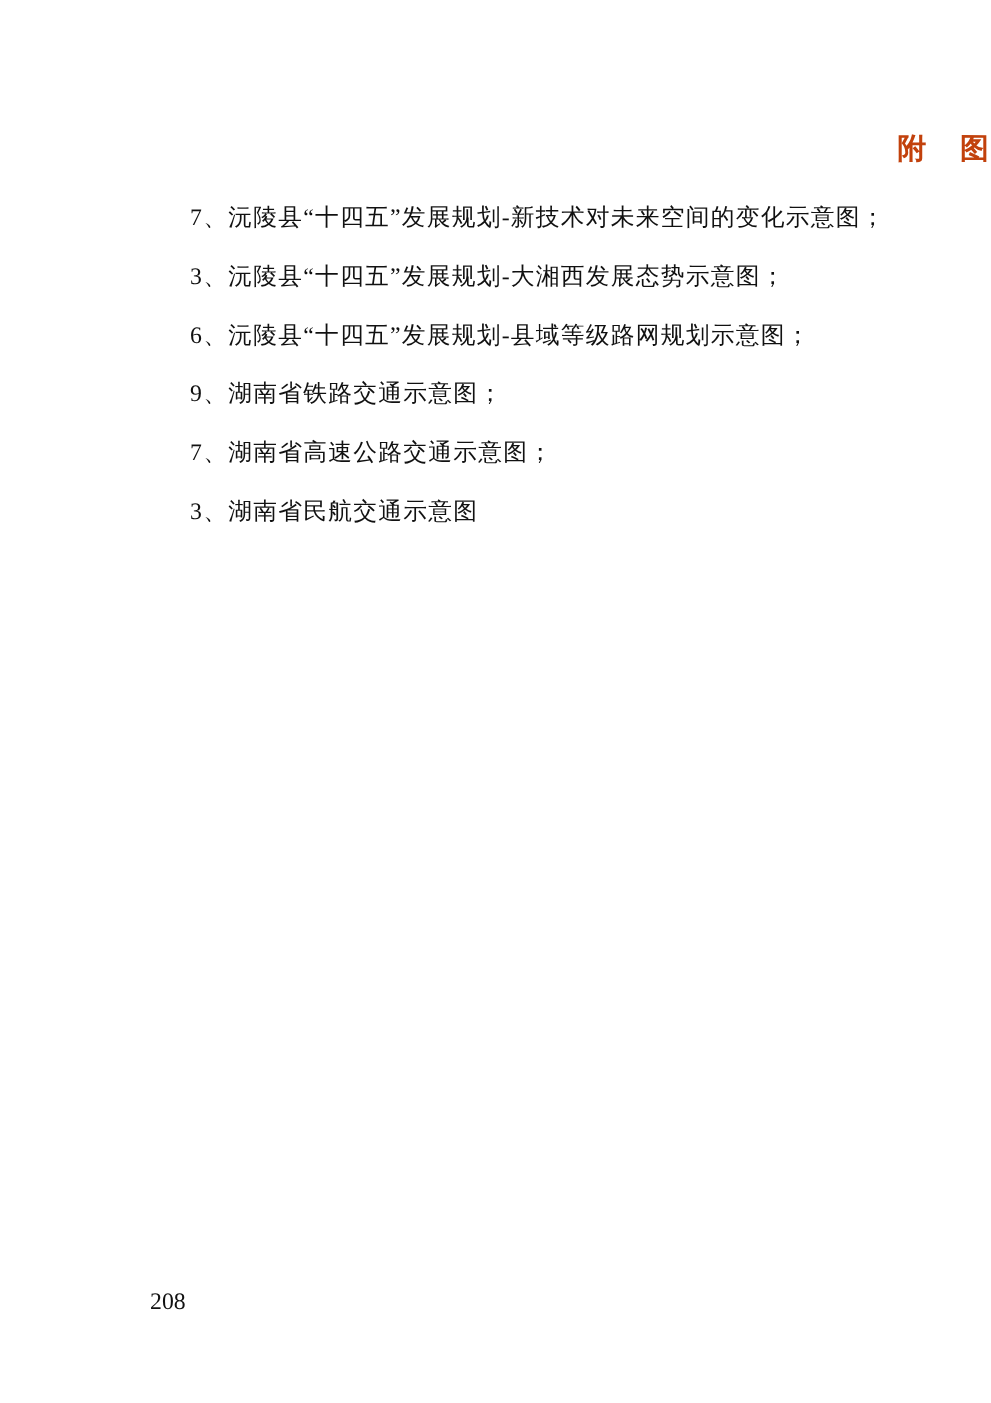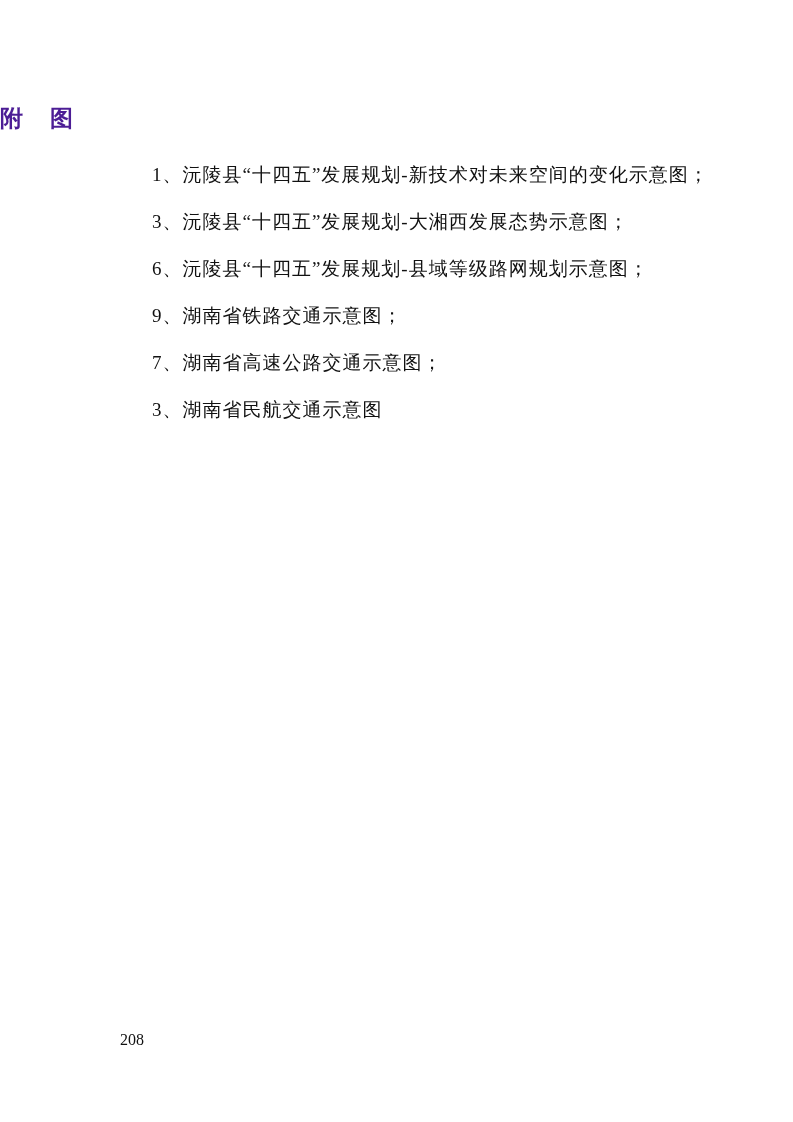--- a/index.html
+++ b/index.html
@@ -13,58 +13,58 @@
     width: 793px;
     height: 1122px;
     background: #ffffff;
     overflow: hidden;
   }
   .doc-title {
     position: absolute;
     top: 103px;
     left: 0;
     width: 100%;
-    text-align: left;
+    text-align: right;
     font-size: 23px;
     font-weight: bold;
     letter-spacing: 2px;
-    color: #4c1d95;
+    color: #c2410c;
   }
   .fig-list {
     position: absolute;
     top: 165px;
     left: 152px;
     right: 100px;
     list-style: none;
   }
   .fig-item {
     font-size: 19px;
     line-height: 20px;
     letter-spacing: 1px;
     margin-bottom: 27px;
     color: #111111;
     white-space: nowrap;
   }
   .page-number {
     position: absolute;
     left: 120px;
     top: 1031px;
-    font-size: 16px;
+    font-size: 19px;
     color: #111111;
   }
 </style>
 </head>
 <body>
 
 <div class="page">
 
   <div class="doc-title">附　图</div>
 
   <div class="fig-list">
-    <div class="fig-item">1、沅陵县“十四五”发展规划-新技术对未来空间的变化示意图；</div>
+    <div class="fig-item">7、沅陵县“十四五”发展规划-新技术对未来空间的变化示意图；</div>
     <div class="fig-item">3、沅陵县“十四五”发展规划-大湘西发展态势示意图；</div>
     <div class="fig-item">6、沅陵县“十四五”发展规划-县域等级路网规划示意图；</div>
     <div class="fig-item">9、湖南省铁路交通示意图；</div>
     <div class="fig-item">7、湖南省高速公路交通示意图；</div>
     <div class="fig-item">3、湖南省民航交通示意图</div>
   </div>
 
   <div class="page-number">208</div>
 
 </div>

